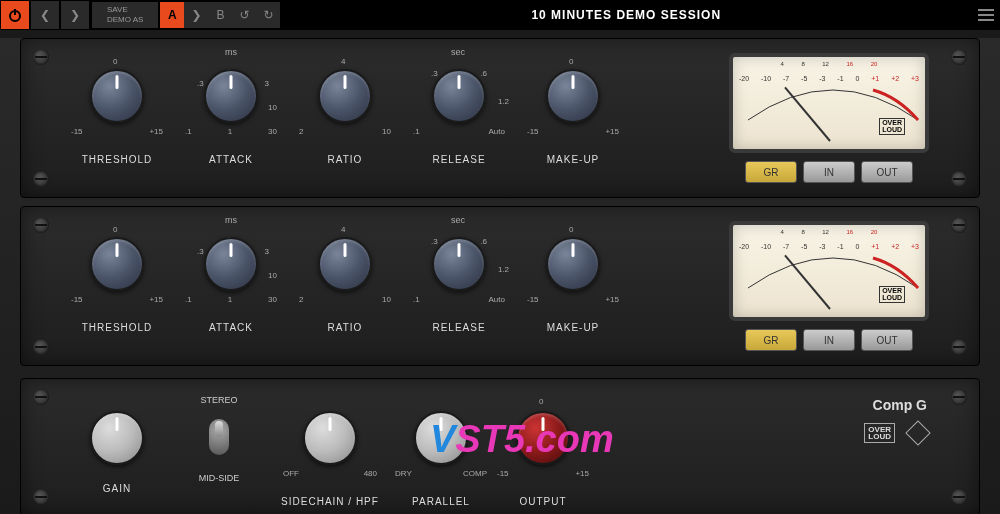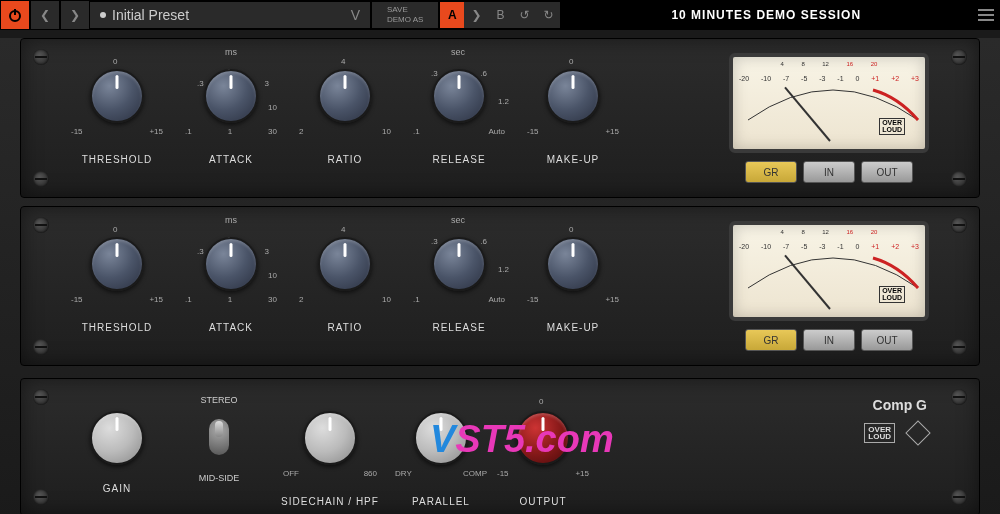--- a/index.html
+++ b/index.html
@@ -58,25 +58,20 @@
 
 <div class="toolbar">
   <div class="tb-btn power">
       <svg width="14" height="14" viewBox="0 0 14 14">
         <circle cx="7" cy="8" r="5" fill="none" stroke="#000" stroke-width="2"></circle>
         <line x1="7" y1="1" x2="7" y2="7" stroke="#000" stroke-width="2"></line>
       </svg>
     </div>
   <div class="tb-btn nav-btn">❮</div>
   <div class="tb-btn nav-btn">❯</div>
-  <div class="preset">
-    <span class="preset-dot"></span>
-    <span>Initial Preset</span>
-    <span class="dropdown">V</span>
-  </div>
   <div class="save-box">
     <span>SAVE</span>
     <span>DEMO AS</span>
   </div>
   <div class="ab-a">A</div>
   <div class="ab-btn">❯</div>
   <div class="ab-btn">B</div>
   <div class="ab-btn">↺</div>
   <div class="ab-btn">↻</div>
   <div class="demo">10 MINUTES DEMO SESSION</div>
@@ -315,21 +310,21 @@
       </div>
       <div class="knob-group" style="width:92px">
         <div style="font-size:9px;color:#ccc;margin-top:6px">STEREO</div>
         <div class="toggle-sw"></div>
         <div style="font-size:9px;color:#ccc;margin-top:18px">MID-SIDE</div>
       </div>
       <div class="knob-group" style="width:110px">
         <div class="knob light" style="margin-top:22px"></div>
         <div style="display:flex;justify-content:space-between;font-size:8px;color:#aaa;padding:0 8px">
             <span>OFF</span>
-            <span>860</span>
+            <span>480</span>
           </div>
         <div class="knob-title">SIDECHAIN / HPF</div>
       </div>
       <div class="knob-group" style="width:92px">
         <div class="knob light" style="margin-top:22px"></div>
         <div style="display:flex;justify-content:space-between;font-size:8px;color:#aaa">
             <span>DRY</span>
             <span>COMP</span>
           </div>
         <div class="knob-title">PARALLEL</div>

